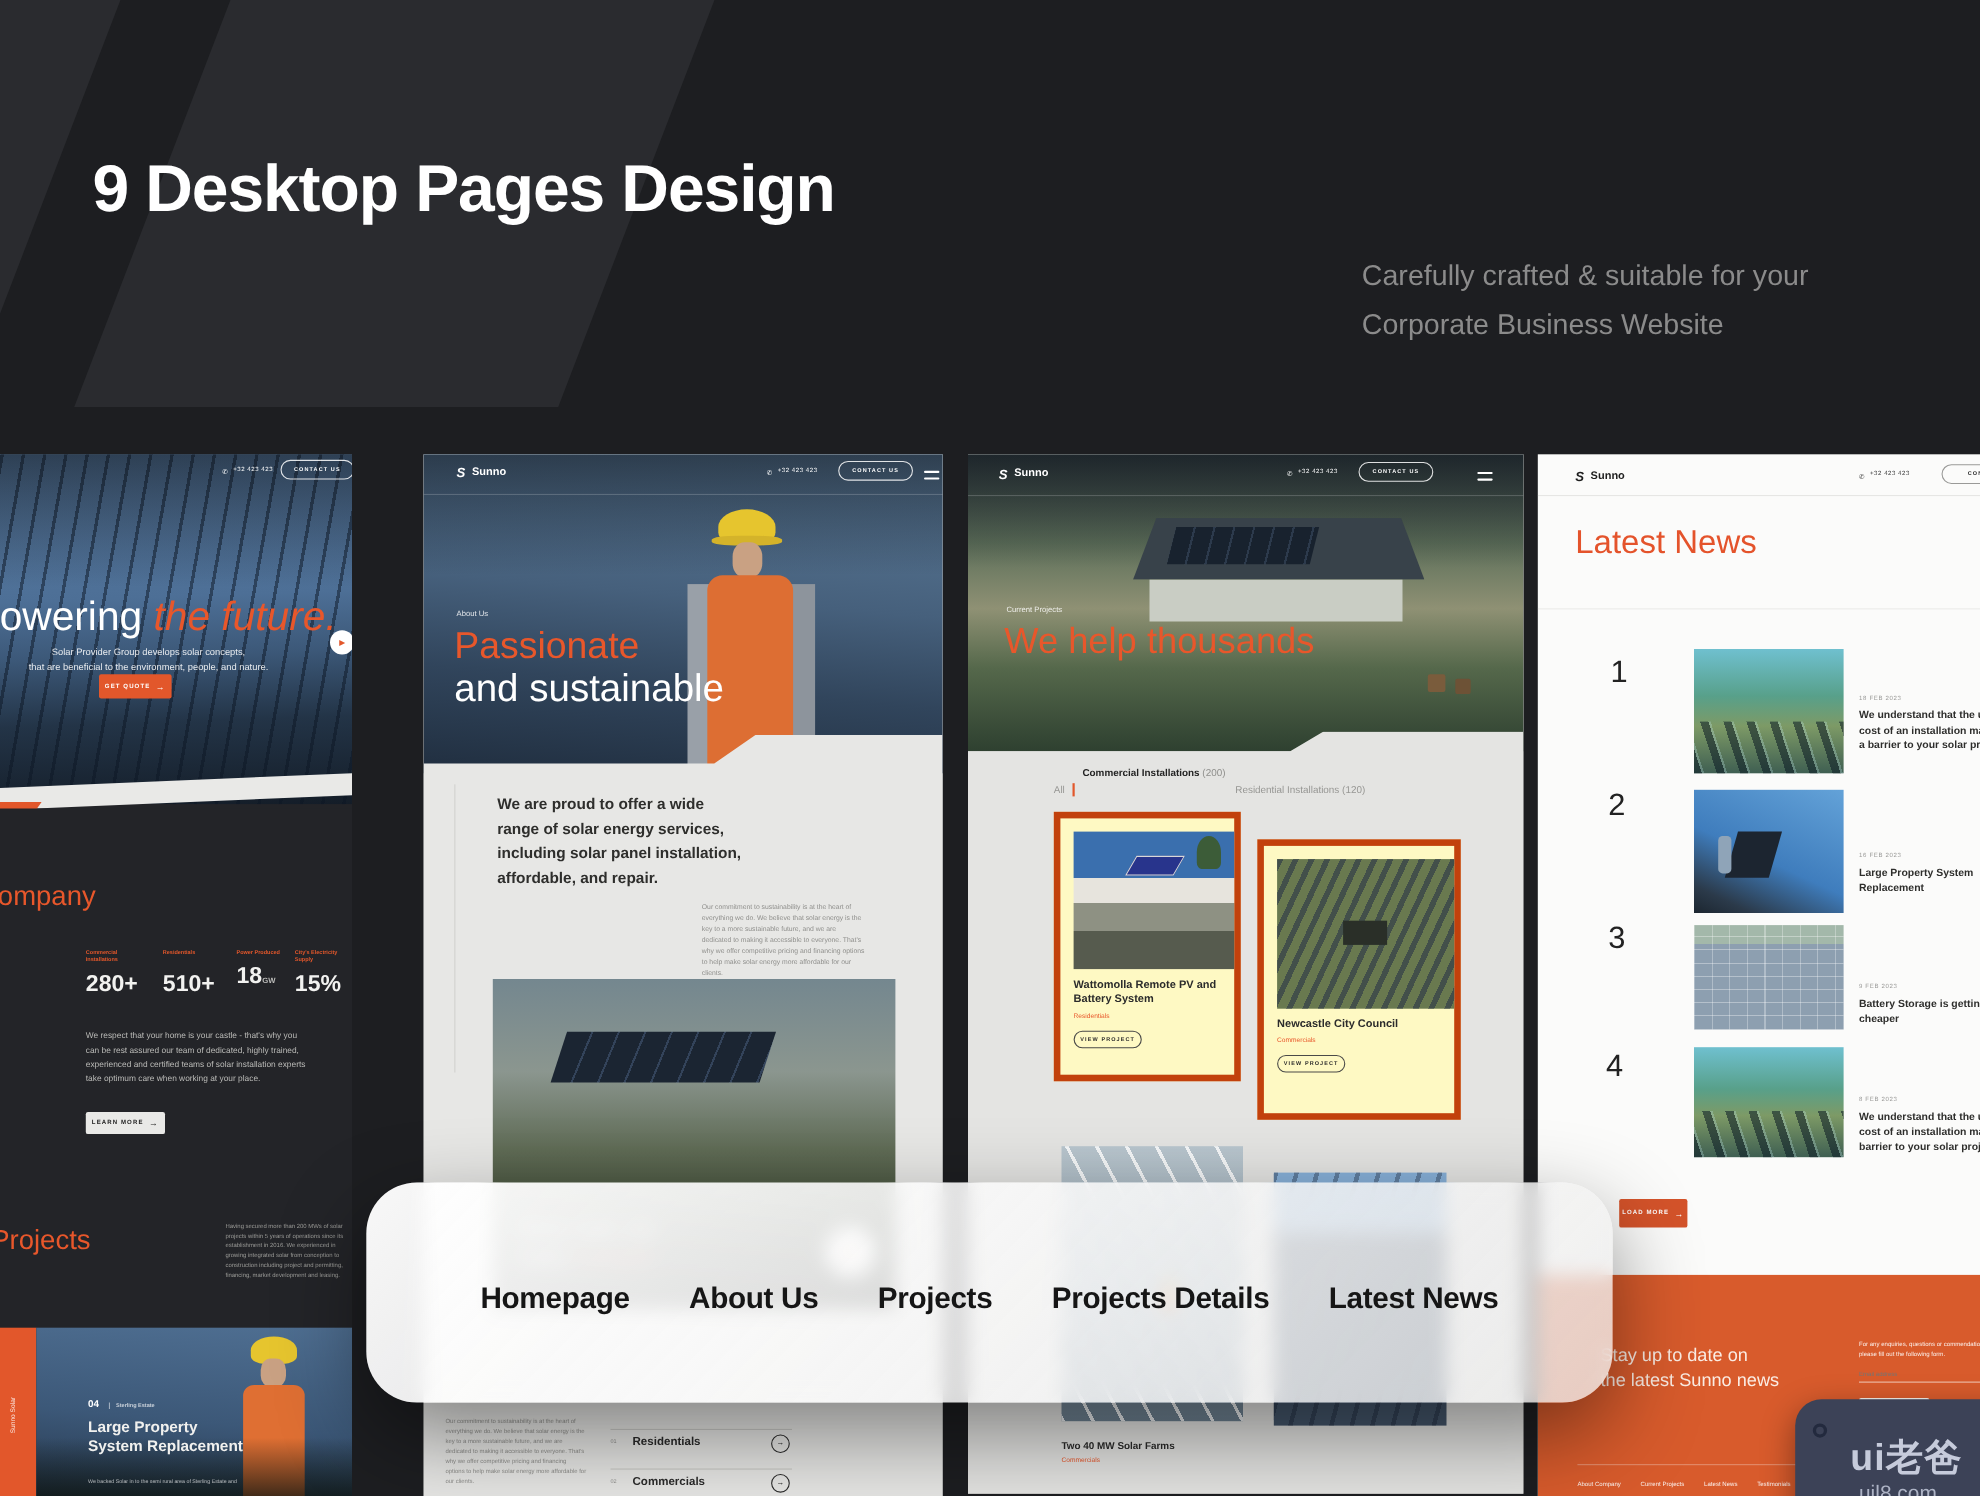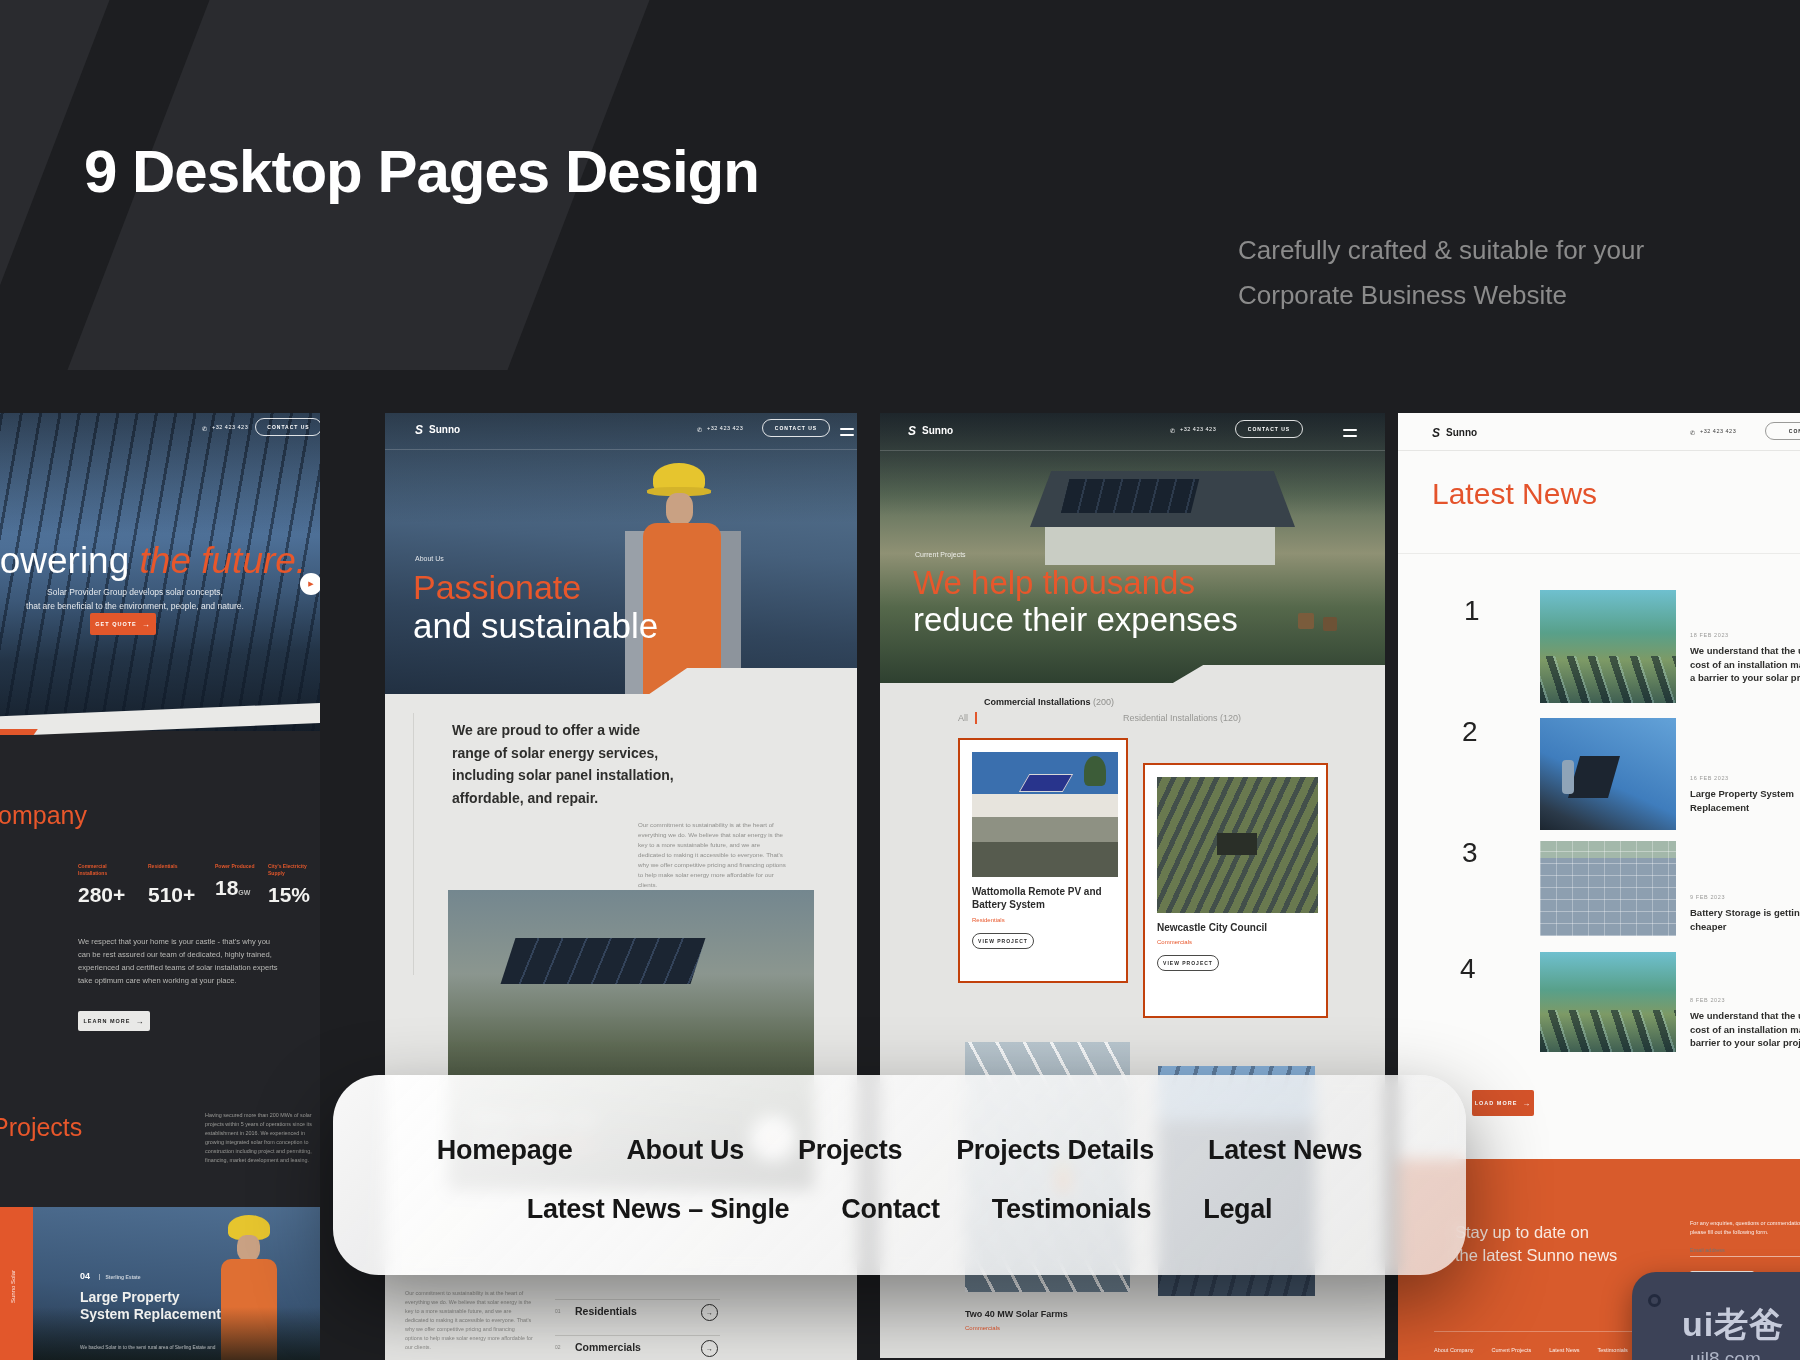--- a/index.html
+++ b/index.html
@@ -9,21 +9,21 @@
   .t{position:absolute;white-space:nowrap}
   .par{position:absolute}
   .stripe{position:absolute;background:#2a2b2f}
   .preview{position:absolute;top:413px;overflow:hidden}
   .navline{position:absolute;left:0;width:100%;height:1px}
   .pill-btn{position:absolute;display:flex;align-items:center;justify-content:center;border-radius:20px;letter-spacing:1px;font-weight:700}
   .burger{position:absolute;width:14px;height:8px;display:flex;flex-direction:column;justify-content:space-between}
   .burger i{display:block;height:1.6px;background:#fff;border-radius:1px}
   .playbtn{position:absolute;background:#fff;border-radius:50%;display:flex;align-items:center;justify-content:center;color:#e2572b}
   .accent{color:#e8572b}
-  .cardbox{position:absolute;border:2px solid #c2410c;background:#ffffff}
+  .cardbox{position:absolute;border:6px solid #c2410c;background:#fef9c3}
   .imgph{position:absolute;overflow:hidden}
   
   .ph-solarfield{background:
     repeating-linear-gradient(100deg, rgba(12,22,36,0) 0 16px, rgba(12,22,36,.5) 16px 19px),
     linear-gradient(178deg,#5d80a6 0%,#4d6f96 42%,#3c5878 58%,#233447 76%,#141d28 100%)}
   .ph-worker2{background:linear-gradient(185deg,#5e7e9c 0%,#46607c 45%,#31455c 70%,#202e3f 100%)}
   .ph-worker1{background:linear-gradient(185deg,#4f6f92 0%,#3c5878 55%,#26374c 100%)}
   .ph-house{background:linear-gradient(180deg,#74878f 0%,#8b968f 28%,#5f6b55 52%,#39452f 76%,#1d241c 100%)}
   .ph-trees{background:linear-gradient(180deg,#39464a 0%,#5d6f5a 30%,#8f9174 52%,#55684b 72%,#2e4030 100%)}
   .ph-housepalm{background:linear-gradient(180deg,#3a6fae 0% 34%,#e7e4dd 34% 52%,#8e9183 52% 72%,#565b4e 72% 100%)}
@@ -215,21 +215,20 @@
     <span>CONTACT US</span>
   </div>
   <div class="burger" style="left:463px;top:16px">
       <i></i>
       <i></i>
     </div>
   <div class="navline" style="top:37px;background:rgba(255,255,255,.18)"></div>
 
   <span class="t" style="left:35px;top:138px;font-size:7px;color:rgba(255,255,255,.85)">Current Projects</span>
   <div class="t accent" style="left:33px;top:151px;font-size:33px;font-weight:500">We help thousands</div>
-  <div class="t" style="left:33px;top:188px;font-size:33px;font-weight:500;color:#fff">reduce their expenses</div>
 
   <div class="abs" style="left:0;top:252px;width:505px;height:693px;background:#e4e4e2;clip-path:polygon(0 18px,58% 18px,64% 0,100% 0,100% 100%,0 100%)"></div>
 
   <span class="t" style="left:78px;top:300px;font-size:9px;color:#979794">All</span>
   <div class="abs" style="left:95px;top:299px;width:2px;height:12px;background:#e2572b"></div>
   <span class="t" style="left:104px;top:284px;font-size:9px;font-weight:700;color:#232323">
     <span>Commercial Installations</span>
     <span style="font-weight:400;color:#8f8f8c">(200)</span>
   </span>
   <span class="t" style="left:243px;top:300px;font-size:9px;color:#979794">
@@ -354,25 +353,19 @@
             backdrop-filter:blur(8px);-webkit-backdrop-filter:blur(8px);
             box-shadow:0 30px 80px rgba(0,0,0,.45);
             display:flex;flex-direction:column;justify-content:center;align-items:center;gap:28px;padding-top:10px">
   <div style="display:flex;gap:54px;font-size:27px;font-weight:600;color:#161616;letter-spacing:-.3px">
     <span>Homepage</span>
     <span>About Us</span>
     <span>Projects</span>
     <span>Projects Details</span>
     <span>Latest News</span>
   </div>
-  <div style="display:flex;gap:52px;font-size:27px;font-weight:600;color:#161616;letter-spacing:-.3px">
-    <span>Latest News – Single</span>
-    <span>Contact</span>
-    <span>Testimonials</span>
-    <span>Legal</span>
-  </div>
 </div>
 
 <div class="abs" style="left:1632px;top:1272px;width:230px;height:140px;background:#3c4257;border-radius:24px;box-shadow:0 10px 30px rgba(0,0,0,.4)">
   <div class="abs" style="left:16px;top:22px;width:13px;height:13px;border:3.5px solid #232a3e;border-radius:50%"></div>
   <div class="t" style="left:50px;top:30px;font-size:34px;font-weight:700;color:#c6cbdb;letter-spacing:1px">ui老爸</div>
   <div class="t" style="left:58px;top:76px;font-size:19px;color:#aeb4c6">uil8.com</div>
 </div>
 
 </body></html>

